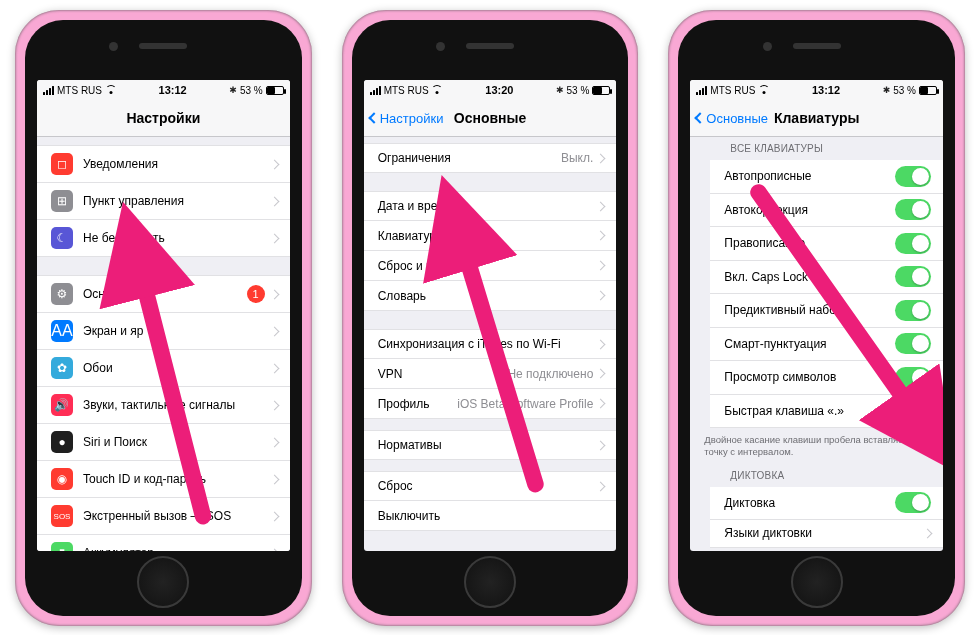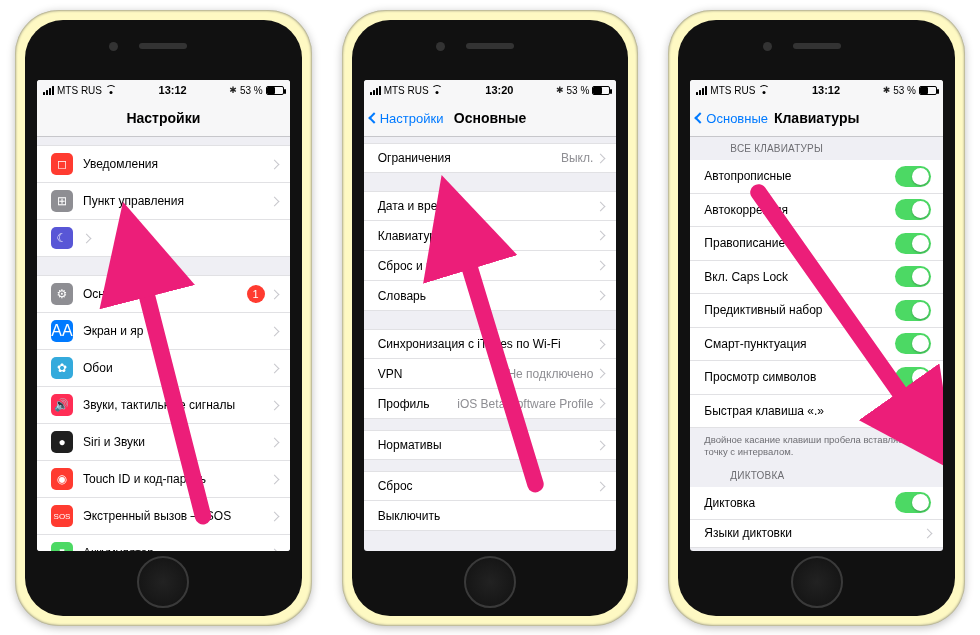--- a/index.html
+++ b/index.html
@@ -10,21 +10,21 @@
     height: 635px;
     display: flex;
     gap: 30px;
     padding: 10px 15px;
     justify-content: space-between;
   }
 
   .phone {
     width: 301px;
     height: 616px;
-    background: #fef9c3;
+    background: #f9a8d4;
     border-radius: 44px;
     padding: 10px;
     position: relative;
     box-shadow: inset 0 0 3px #555, 0 2px 8px rgba(0,0,0,.25);
   }
   .phone-inner {
     width: 100%; height: 100%;
     background: #111;
     border-radius: 38px;
     padding: 3px;
@@ -156,21 +156,21 @@
 
   .row {
     background: #fff;
     min-height: 30px;
     display:flex;
     align-items:center;
     padding: 7px 12px 7px 14px;
     border-bottom: .5px solid #e1e1e4;
     position: relative;
   }
-  .row.sm { padding-top:5.5px; padding-bottom:6px; min-height:28px; }
+  .row.sm { padding-top:5.5px; padding-bottom:6px; min-height:28px;margin-left:20px; }
   .row:first-of-type { border-top:.5px solid #e1e1e4; }
   .row .label { flex:1; font-size: 12px; }
   .row .value { color:#8e8e93; font-size: 12px; margin-right:4px; }
   .chev {
     width:7px;height:7px;border-right:1.5px solid #c7c7cc;border-top:1.5px solid #c7c7cc;transform:rotate(45deg);
   }
   .icon {
     width:22px;height:22px;border-radius:5px;margin-right:10px;flex:none;
     display:flex;align-items:center;justify-content:center;
     font-size:12px;color:#fff;
@@ -240,20 +240,21 @@
               <span class="label">Уведомления</span>
               <span class="chev"></span>
             </div>
             <div class="row">
               <span class="icon" style="background: rgb(142, 142, 147); font-size: 12px;">⊞</span>
               <span class="label">Пункт управления</span>
               <span class="chev"></span>
             </div>
             <div class="row">
               <span class="icon" style="background: rgb(88, 86, 214); font-size: 12px;">☾</span>
+              <span class="label">Не беспокоить</span>
               <span class="chev"></span>
             </div>
           </div>
           <div class="group">
             <div class="row">
               <span class="icon" style="background: rgb(142, 142, 147); font-size: 12px;">⚙</span>
               <span class="label">Основные</span>
               <span class="badge">1</span>
               <span class="chev"></span>
             </div>
@@ -267,21 +268,21 @@
               <span class="label">Обои</span>
               <span class="chev"></span>
             </div>
             <div class="row">
               <span class="icon" style="background: rgb(255, 45, 85); font-size: 12px;">🔊</span>
               <span class="label">Звуки, тактильные сигналы</span>
               <span class="chev"></span>
             </div>
             <div class="row">
               <span class="icon" style="background: rgb(31, 31, 31); font-size: 12px;">●</span>
-              <span class="label">Siri и Звуки</span>
+              <span class="label">Siri и Поиск</span>
               <span class="chev"></span>
             </div>
             <div class="row">
               <span class="icon" style="background: rgb(255, 59, 48); font-size: 12px;">◉</span>
               <span class="label">Touch ID и код-пароль</span>
               <span class="chev"></span>
             </div>
             <div class="row">
               <span class="icon" style="background: rgb(255, 59, 48); font-size: 8px;">SOS</span>
               <span class="label">Экстренный вызов — SOS</span>

